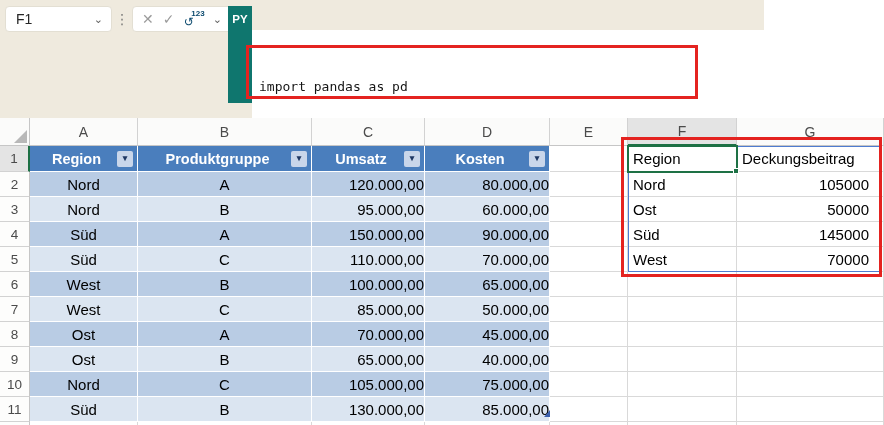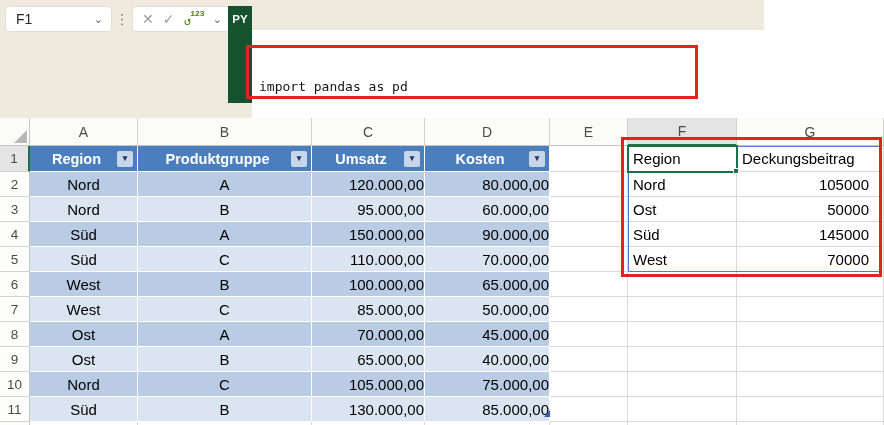--- a/index.html
+++ b/index.html
@@ -23,26 +23,26 @@
     position:absolute; left:116px; top:6px; height:26px; width:12px;
     display:flex; align-items:center; justify-content:center;
     color:#7a7a7a; font-size:14px; letter-spacing:0;
   }
   #fx-pill {
     position:absolute; left:132px; top:6px; width:100px; height:26px;
     background:#fff; border:1px solid #e3dfd3; border-radius:4px;
     display:flex; align-items:center; justify-content:space-evenly;
   }
   .gicon { color:#9b9b9b; font-size:14px; line-height:1; }
-  #refresh123 { position:relative; width:20px; height:18px; color:#4d7c0f;font-family:Liberation Mono, monospace; }
+  #refresh123 { position:relative; width:20px; height:18px; color:#0c4a6e; }
   #refresh123 .sup { position:absolute; top:-1px; right:-1px; font-size:8px; font-weight:bold; }
   #refresh123 .arr { position:absolute; left:0; bottom:-1px; font-size:12px; }
   #py-badge {
     position:absolute; left:228px; top:6px; width:24px; height:97px;
-    background:#14532d; color:#fff; text-align:center;
+    background:#0f766e; color:#fff; text-align:center;
   }
   #py-badge span { display:block; margin-top:7px; font-size:11.5px; font-weight:bold; letter-spacing:.2px; }
   #formula-panel {
     position:absolute; left:252px; top:6px; width:632px; height:97px;
     background:#fff;
     margin-top:24px;
   }
   #code {
     position:absolute; left:7px; top:3px;
     font-family:"DejaVu Sans Mono", monospace;

